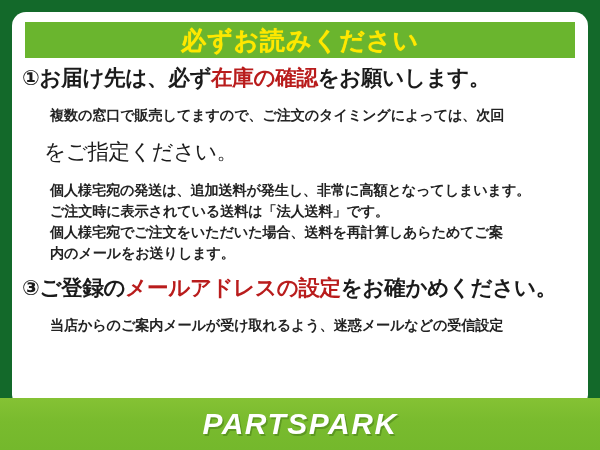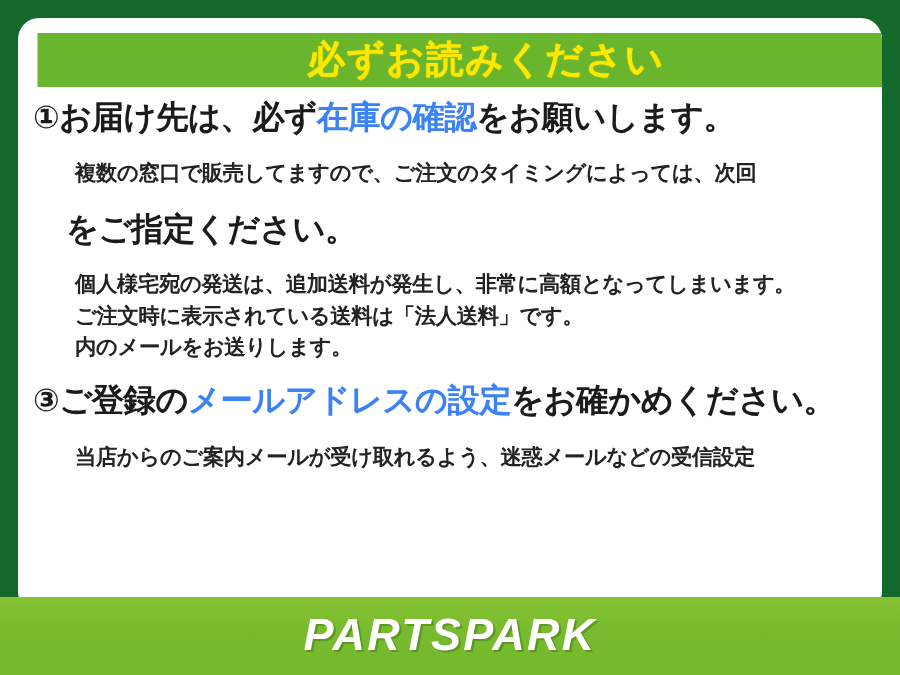--- a/index.html
+++ b/index.html
@@ -41,21 +41,20 @@
   .header-bar {
     position: absolute;
     left: 13px;
     top: 10px;
     width: 550px;
     height: 36px;
     background: #6ab52e;
     display: flex;
     align-items: center;
     justify-content: center;
-    padding-left: 24px;
   }
   .header-title {
     color: #ffe800;
     font-size: 25px;
     font-weight: bold;
     letter-spacing: 1px;
     line-height: 1;
     white-space: nowrap;
     text-shadow: 0 0 1px rgba(255,232,0,0.8);
   }
@@ -77,26 +76,26 @@
     font-size: 21.5px;
     font-weight: bold;
     line-height: 1.32;
     letter-spacing: -0.3px;
     white-space: nowrap;
   }
   .item-heading .marker {
     font-size: 21px;
     font-weight: bold;
   }
-  .item-heading .hl { color: #3b82f6; }
+  .item-heading .hl { color: #b91c1c; }
 
   .heading-line2 {
     color: #1b1b1b;
     font-size: 21.5px;
-    font-weight: bold;
+    font-weight: normal;
     line-height: 1.32;
     letter-spacing: -0.3px;
     padding-left: 22px;
     white-space: nowrap;
   }
 
   .item-body {
     color: #232323;
     font-size: 14.2px;
     font-weight: bold;
@@ -153,20 +152,21 @@
         <div class="item-body">
           <div>複数の窓口で販売してますので、ご注文のタイミングによっては、次回</div>
         </div>
       </div>
 
       <div class="item" id="item-2">
         <div class="heading-line2">をご指定ください。</div>
         <div class="item-body">
           <div>個人様宅宛の発送は、追加送料が発生し、非常に高額となってしまいます。</div>
           <div>ご注文時に表示されている送料は「法人送料」です。</div>
+          <div>個人様宅宛でご注文をいただいた場合、送料を再計算しあらためてご案</div>
           <div>内のメールをお送りします。</div>
         </div>
       </div>
 
       <div class="item" id="item-3">
         <div class="item-heading"><span class="marker">③</span><span>ご登録の</span><span class="hl">メールアドレスの設定</span><span>をお確かめください。</span></div>
         <div class="item-body">
           <div>当店からのご案内メールが受け取れるよう、迷惑メールなどの受信設定</div>
         </div>
       </div>

